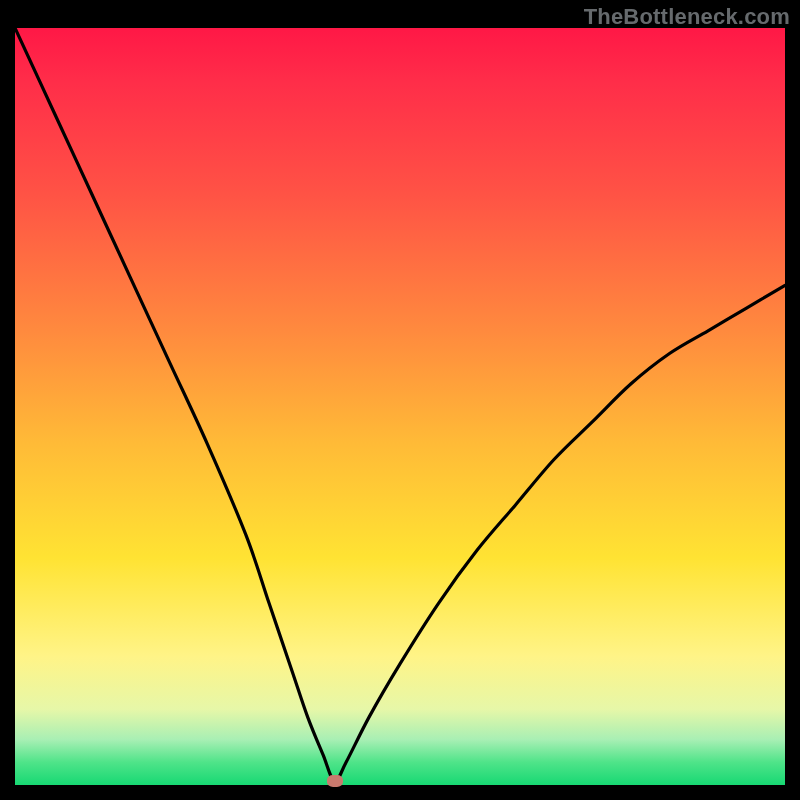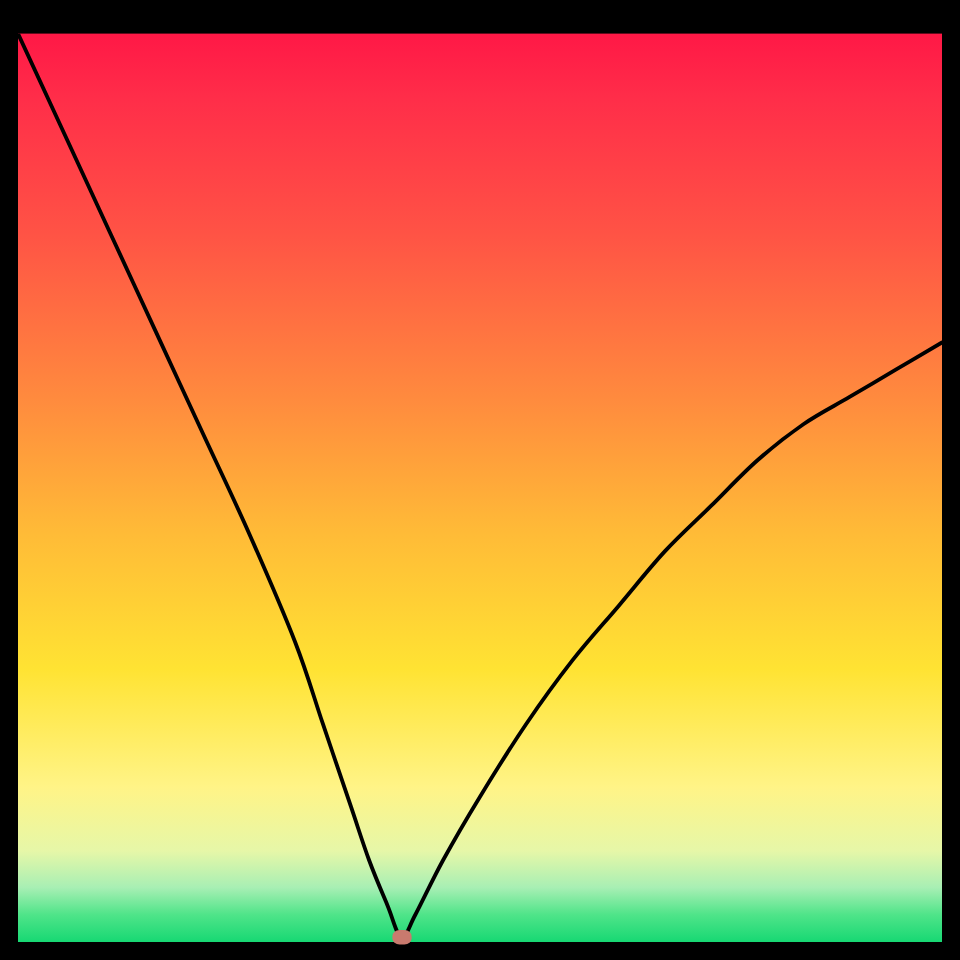--- a/index.html
+++ b/index.html
@@ -71,20 +71,21 @@
     background: #c97a6e;
     transform: translate(-50%, -50%);
     z-index: 2;
   }
 </style>
 </head>
 <body>
 
 <div class="page">
 
+  <div class="watermark">TheBottleneck.com</div>
 
   <div class="plot-frame">
 
     <div class="gradient"></div>
 
     <svg class="curve" viewBox="0 0 770 757" preserveAspectRatio="none">
       <path id="curve-path" d="M 0.00 0.00 C 6.42 13.88, 25.67 55.51, 38.50 83.27 C 51.33 111.03, 64.17 138.78, 77.00 166.54 C 89.83 194.30, 102.67 222.05, 115.50 249.81 C 128.33 277.57, 141.17 305.32, 154.00 333.08 C 166.83 360.84, 179.67 387.33, 192.50 416.35 C 205.33 445.37, 220.73 480.69, 231.00 507.19 C 241.27 533.68, 246.40 552.61, 254.10 575.32 C 261.80 598.03, 270.78 624.53, 277.20 643.45 C 283.62 662.38, 287.47 674.99, 292.60 688.87 C 297.73 702.75, 303.51 716.00, 308.00 726.72 C 312.49 737.44, 315.70 751.95, 319.55 753.22 C 323.40 754.48, 325.33 745.01, 331.10 734.29 C 336.88 723.57, 345.22 705.27, 354.20 688.87 C 363.18 672.47, 373.45 654.81, 385.00 635.88 C 396.55 616.95, 410.67 594.24, 423.50 575.32 C 436.33 556.39, 449.17 538.73, 462.00 522.33 C 474.83 505.93, 487.67 492.05, 500.50 476.91 C 513.33 461.77, 526.17 445.37, 539.00 431.49 C 551.83 417.61, 564.67 406.26, 577.50 393.64 C 590.33 381.02, 603.17 367.14, 616.00 355.79 C 628.83 344.43, 641.67 334.34, 654.50 325.51 C 667.33 316.68, 680.17 310.37, 693.00 302.80 C 705.83 295.23, 718.67 287.66, 731.50 280.09 C 744.33 272.52, 763.58 261.16, 770.00 257.38" fill="none" stroke="#000000" stroke-width="3.2" stroke-linecap="round"></path>
     </svg>
 
     <div class="vertex-dot" id="vertex-dot" style="left: 319.55px; top: 753.215px; background: rgb(201, 122, 110);"></div>

